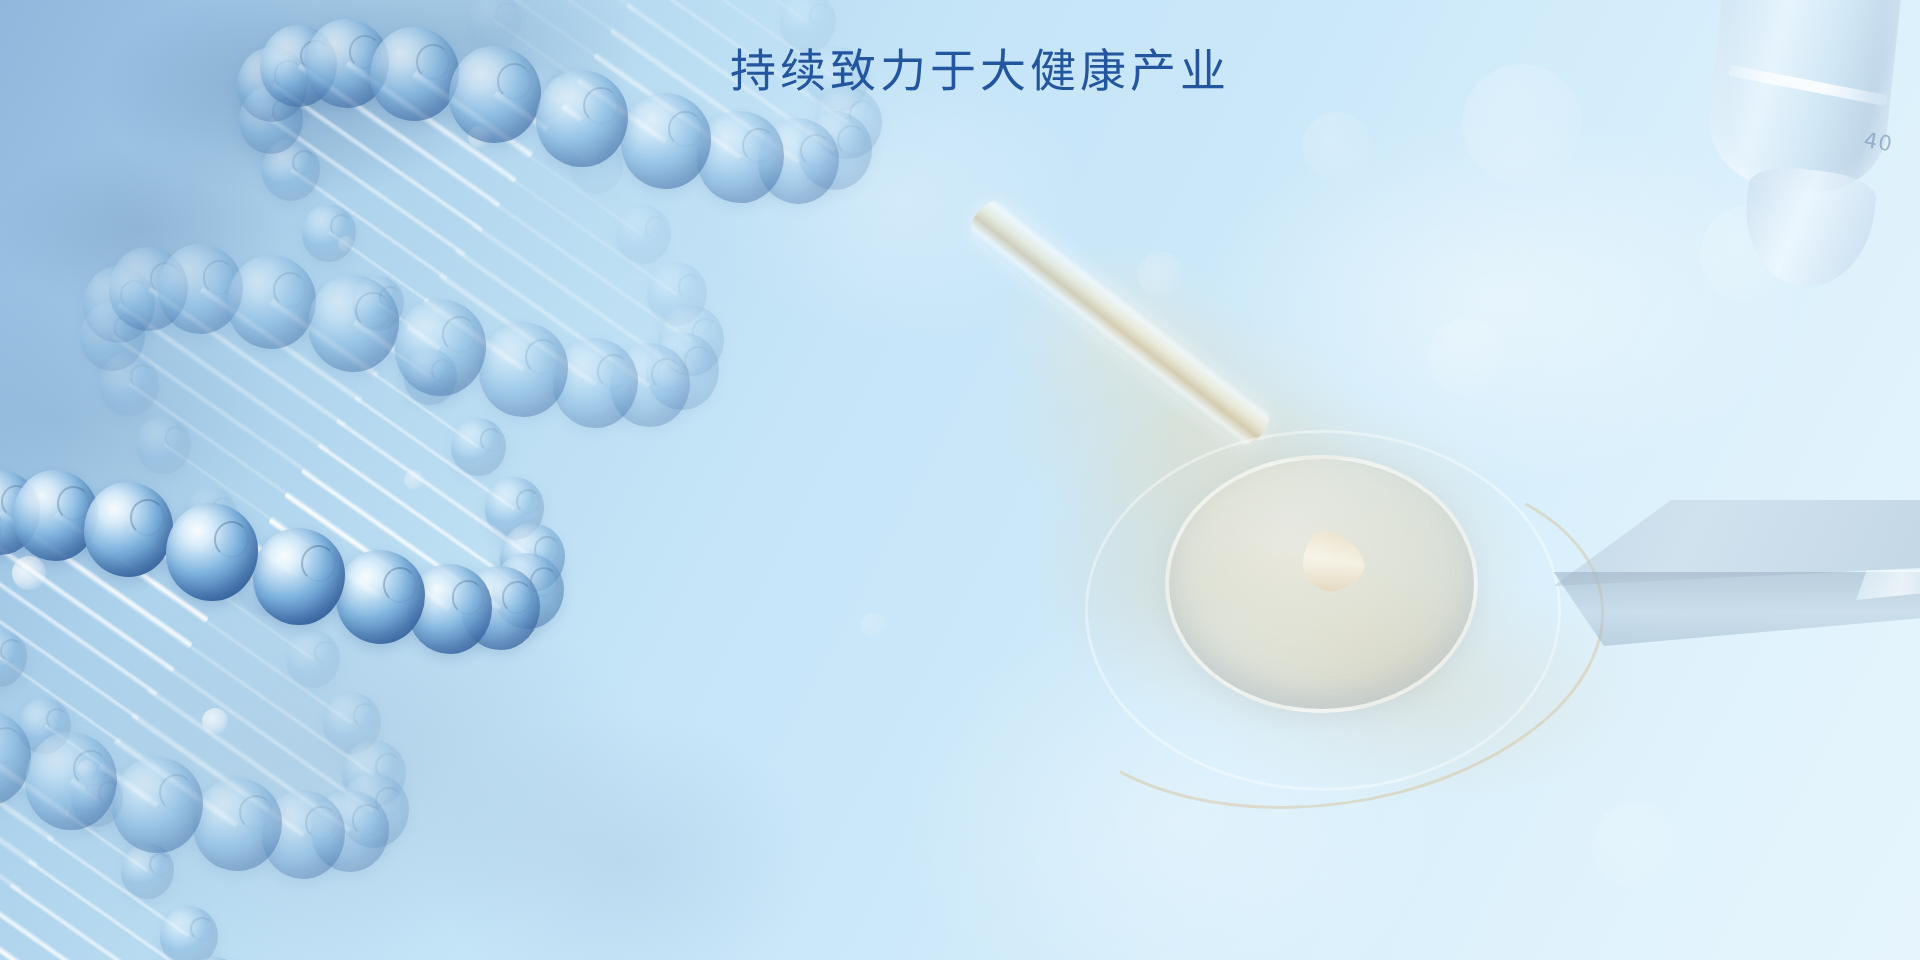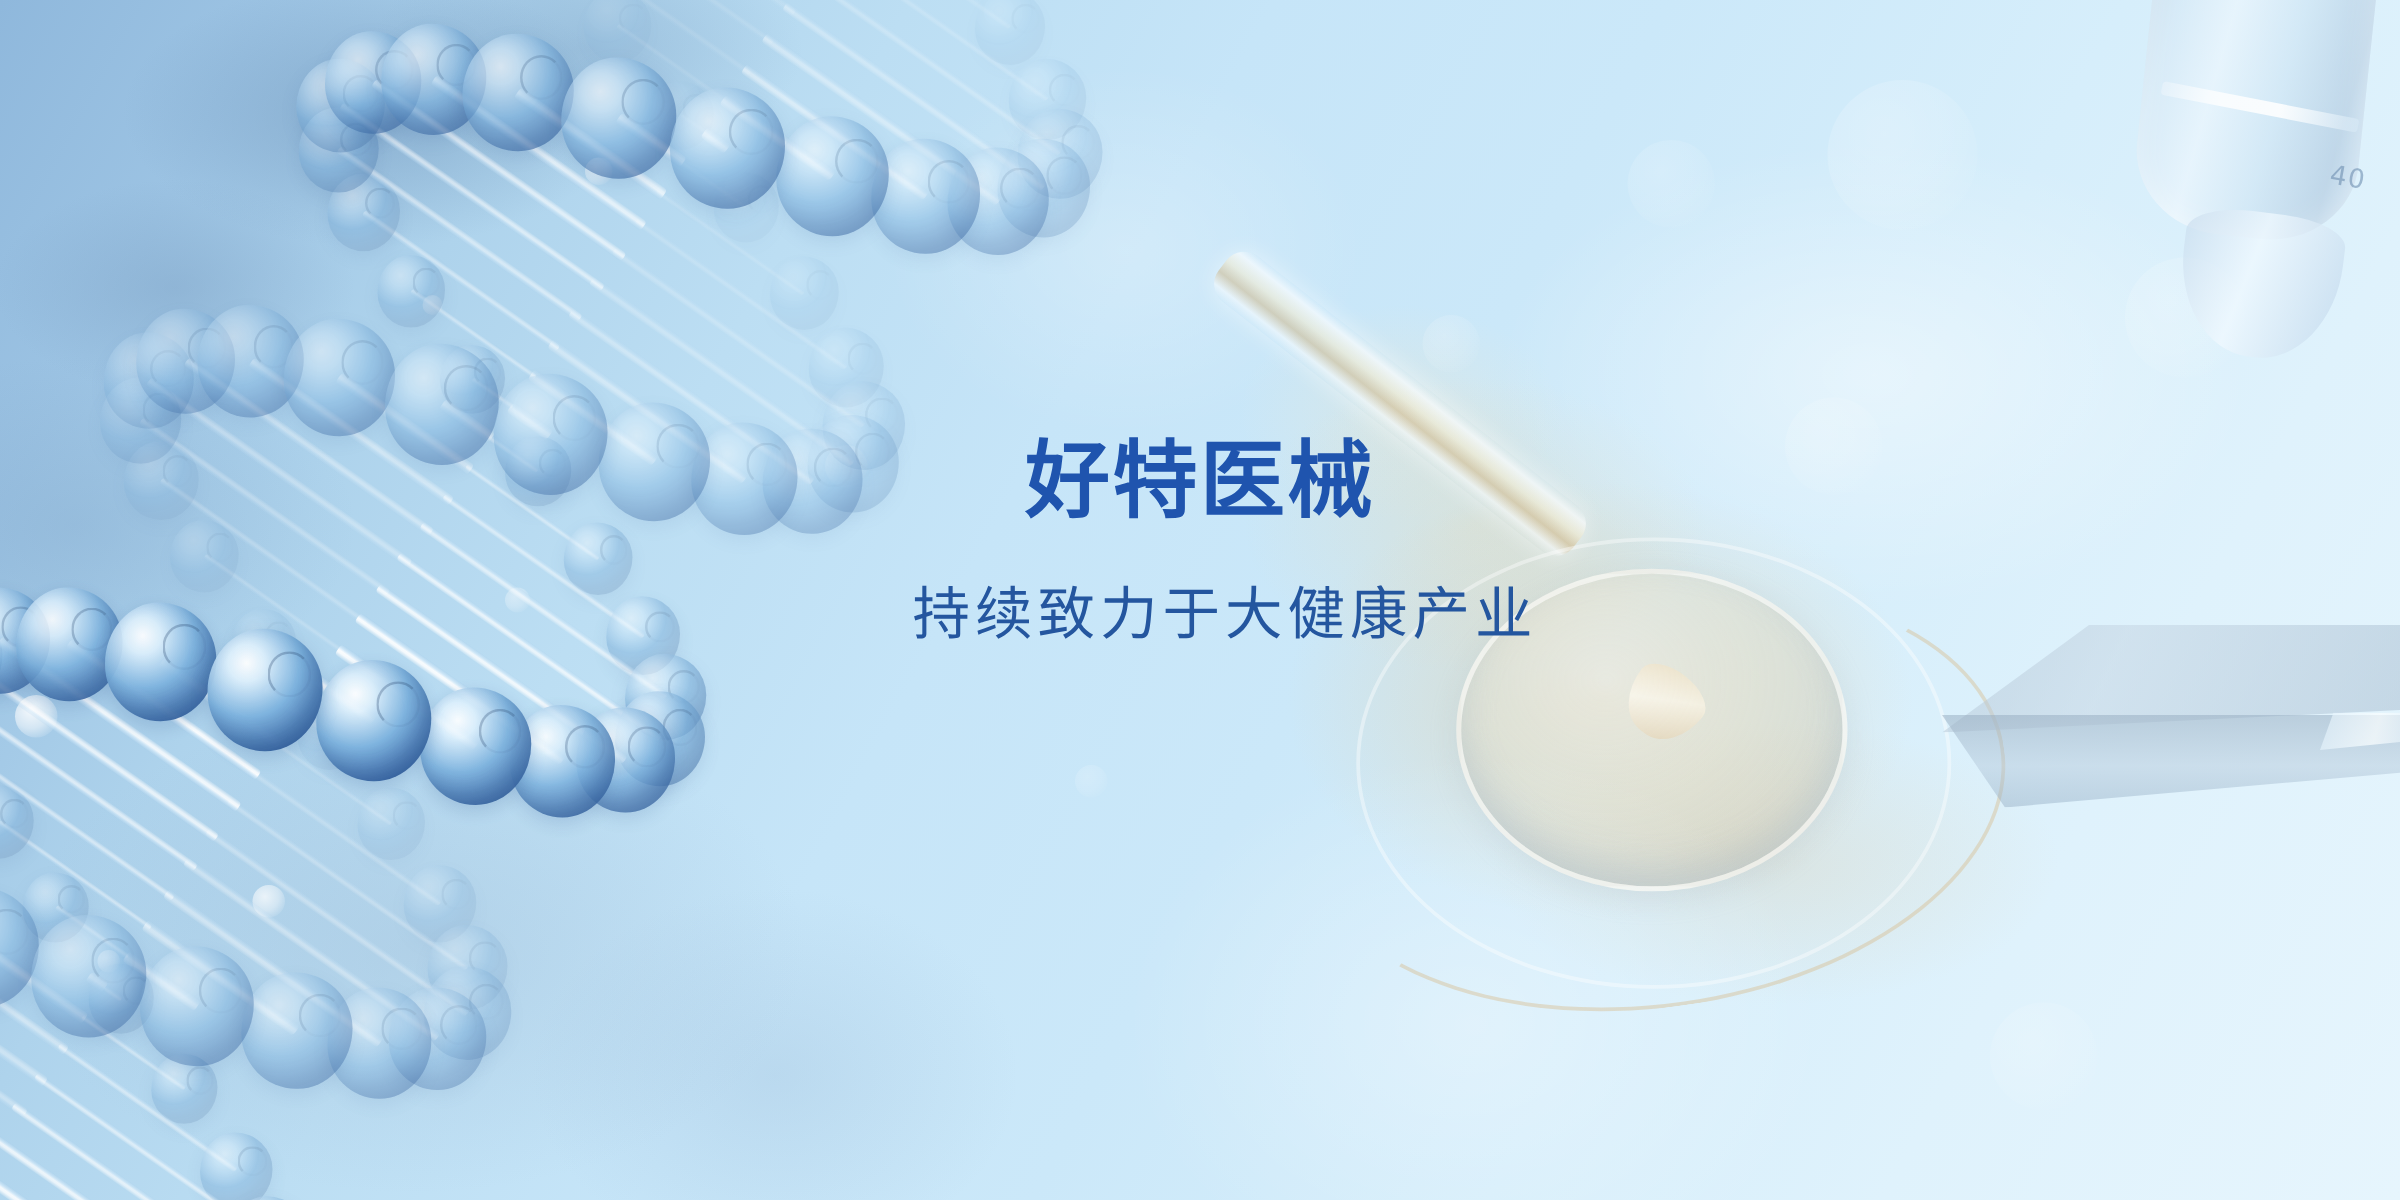--- a/index.html
+++ b/index.html
@@ -471,17 +471,16 @@
   <div class="dish-arc" style="left:1040px; top:470px; width:560px; height:330px; transform:rotate(-8deg);"></div>
 
   <div class="stage-top" style="left:1520px; top:500px; width:420px; height:86px;
               clip-path: polygon(8% 100%, 36% 0%, 100% 0%, 100% 78%);"></div>
   <div class="stage-face" style="left:1520px; top:572px; width:420px; height:74px;
               clip-path: polygon(8% 0%, 100% 0%, 100% 60%, 20% 100%);"></div>
   <div class="stage-glass" style="left:1856px; top:570px; width:90px; height:30px;
               clip-path: polygon(12% 0%, 100% 0%, 100% 70%, 0% 100%);"></div>
 
   <div id="text-block">
-    <div id="headline">好特医械</div>
     <div id="tagline-1">持续致力于大健康产业</div>
   </div>
 
 </div>
 
 </body></html>

